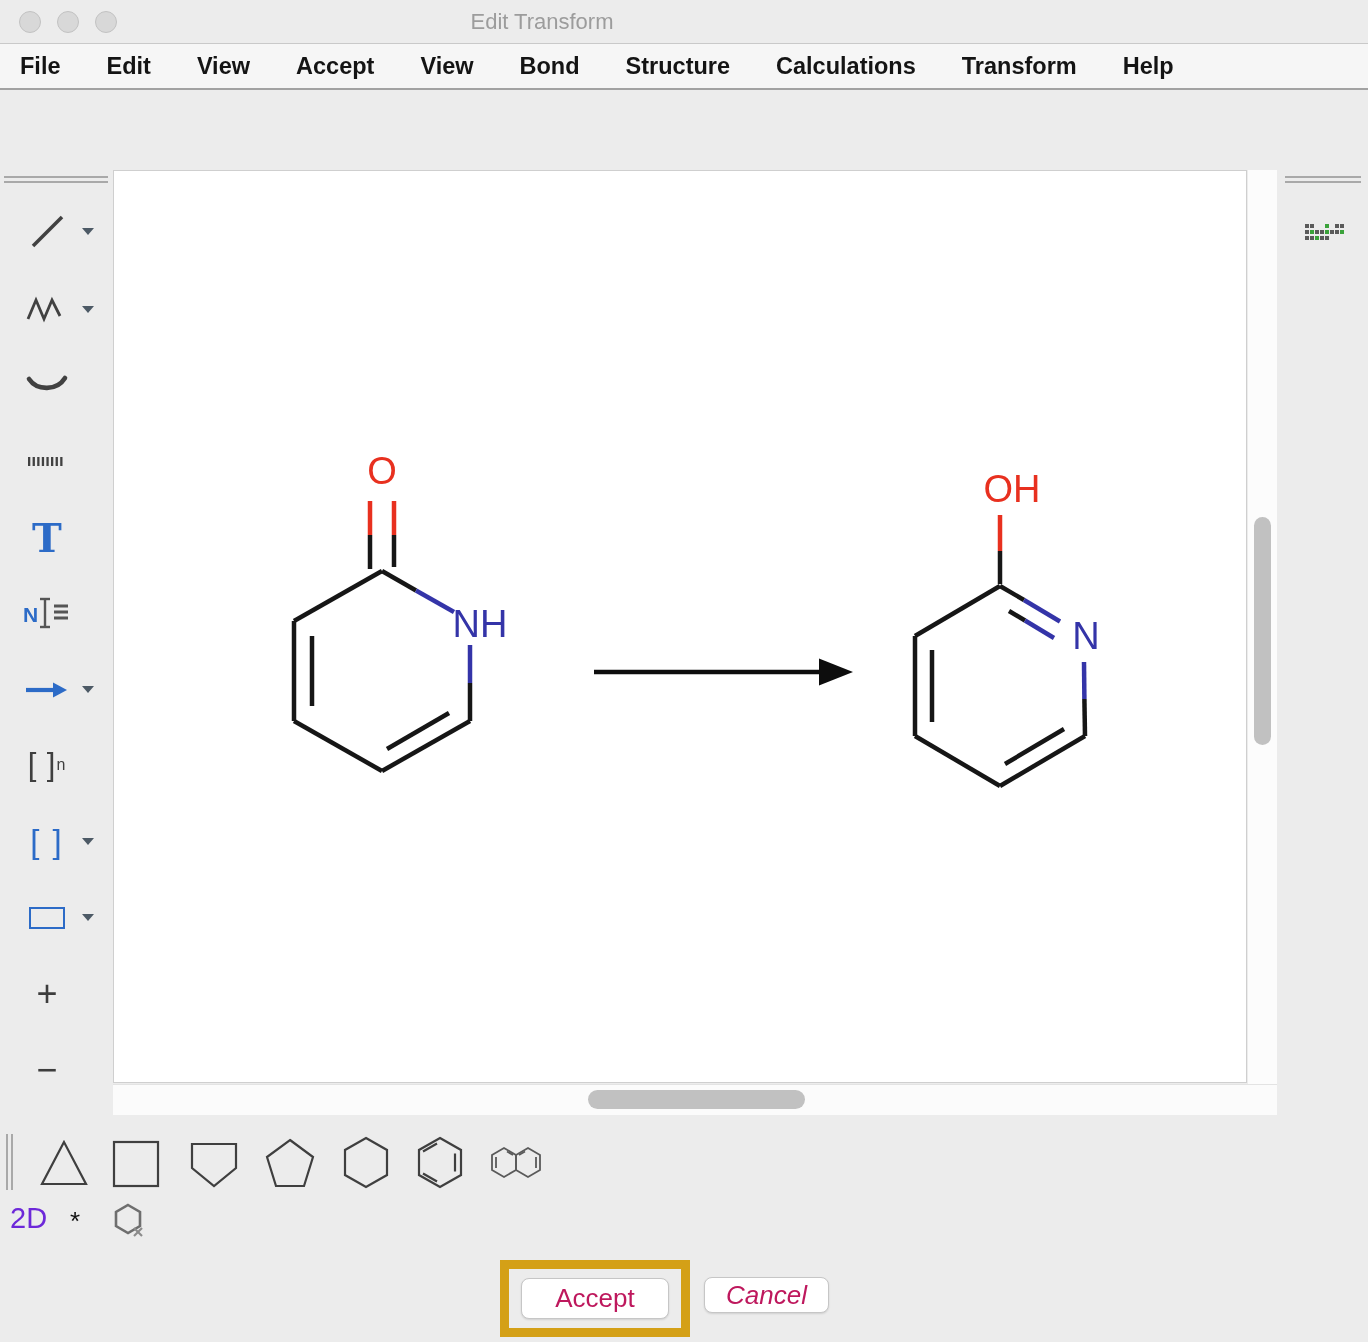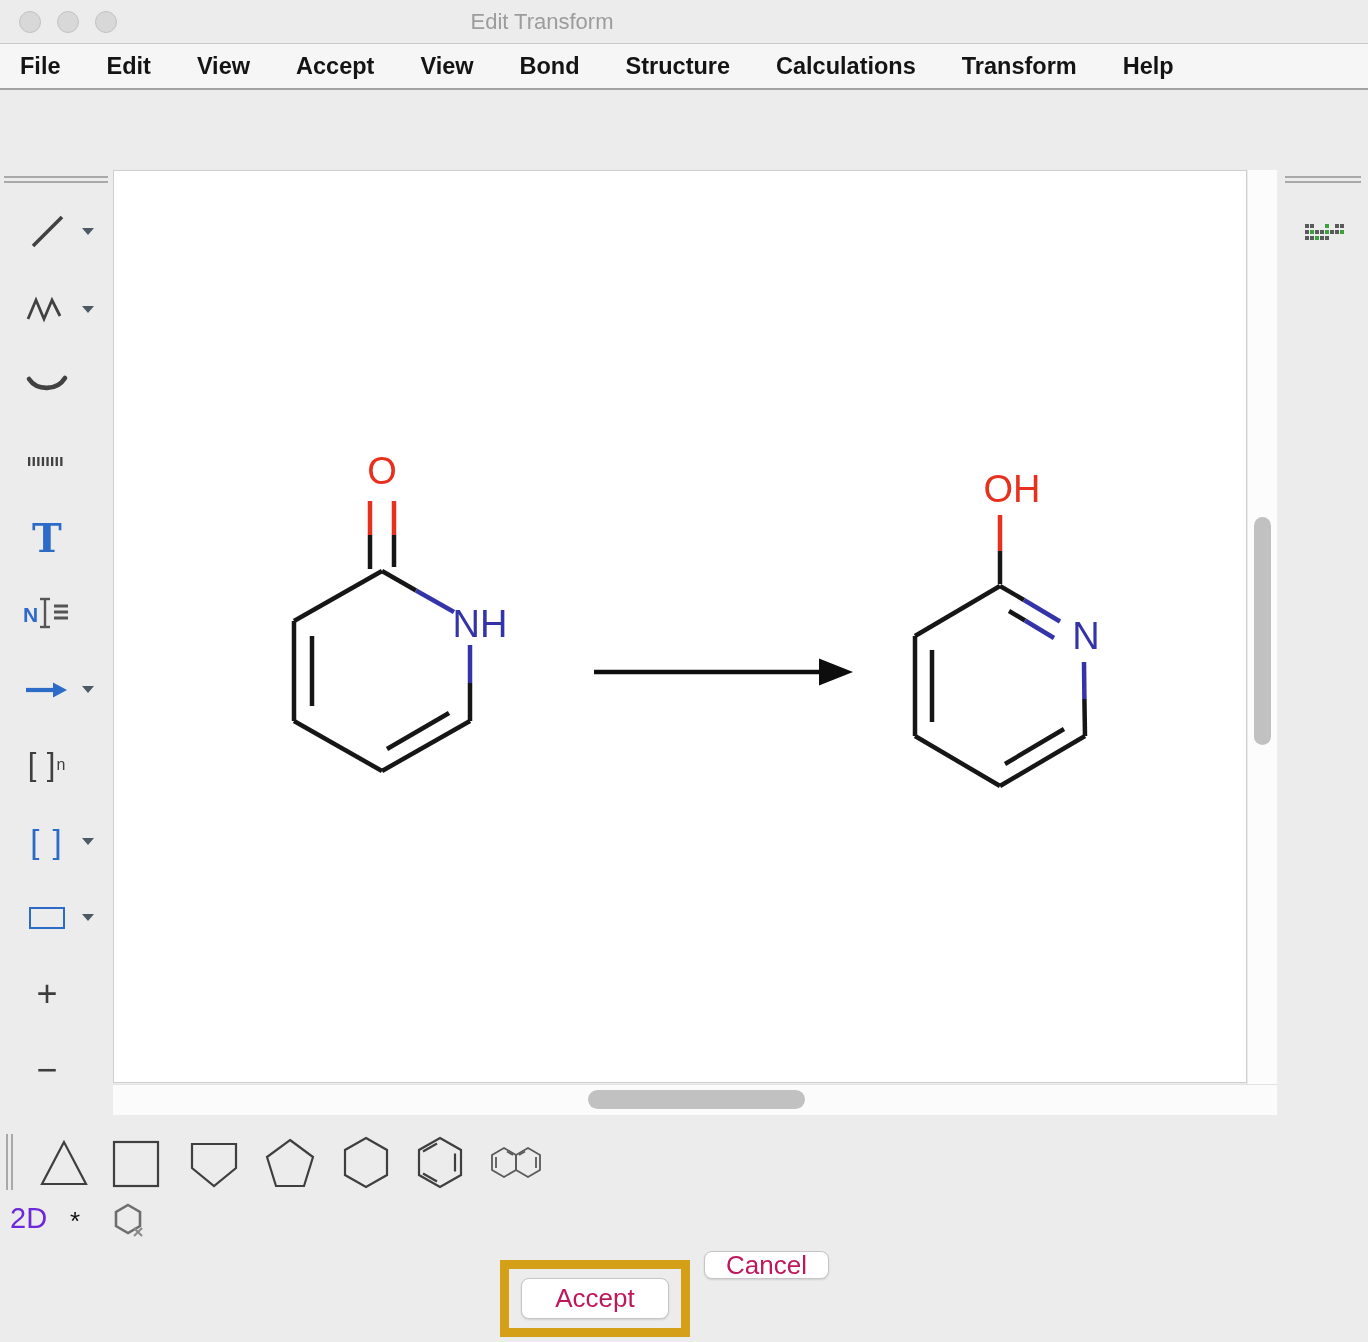--- a/index.html
+++ b/index.html
@@ -58,21 +58,21 @@
   .tpl-thin{stroke:#5a5a5a;stroke-width:1.8;fill:none;}
 
   
   .mode{left:10px;top:1202px;font-size:29px;color:#6d28d9;}
   .anyatom{left:70px;top:1206px;font-size:26px;color:#111;}
 
   
   .goldbox{left:500px;top:1260px;width:190px;height:77px;border:9px solid var(--highlight);background:#ececec;display:flex;align-items:center;justify-content:center;}
   .btn{background:#fff;border:1px solid #c6c6c6;border-radius:8px;font-size:26px;color:#be185d;display:flex;align-items:center;justify-content:center;box-shadow:0 1px 2px rgba(0,0,0,.12);}
   .acceptbtn{width:148px;height:41px;}
-  .cancelbtn{left:704px;top:1251px;width:125px;height:28px;}
+  .cancelbtn{left:704px;top:1277px;width:125px;height:36px;font-style:italic;}
 </style>
 </head>
 <body>
 
 <div class="abs titlebar">
   <div class="abs wintitle">Edit Transform</div>
   <div class="abs light" style="left:19px;"></div>
   <div class="abs light" style="left:57px;"></div>
   <div class="abs light" style="left:95px;"></div>
 </div>

